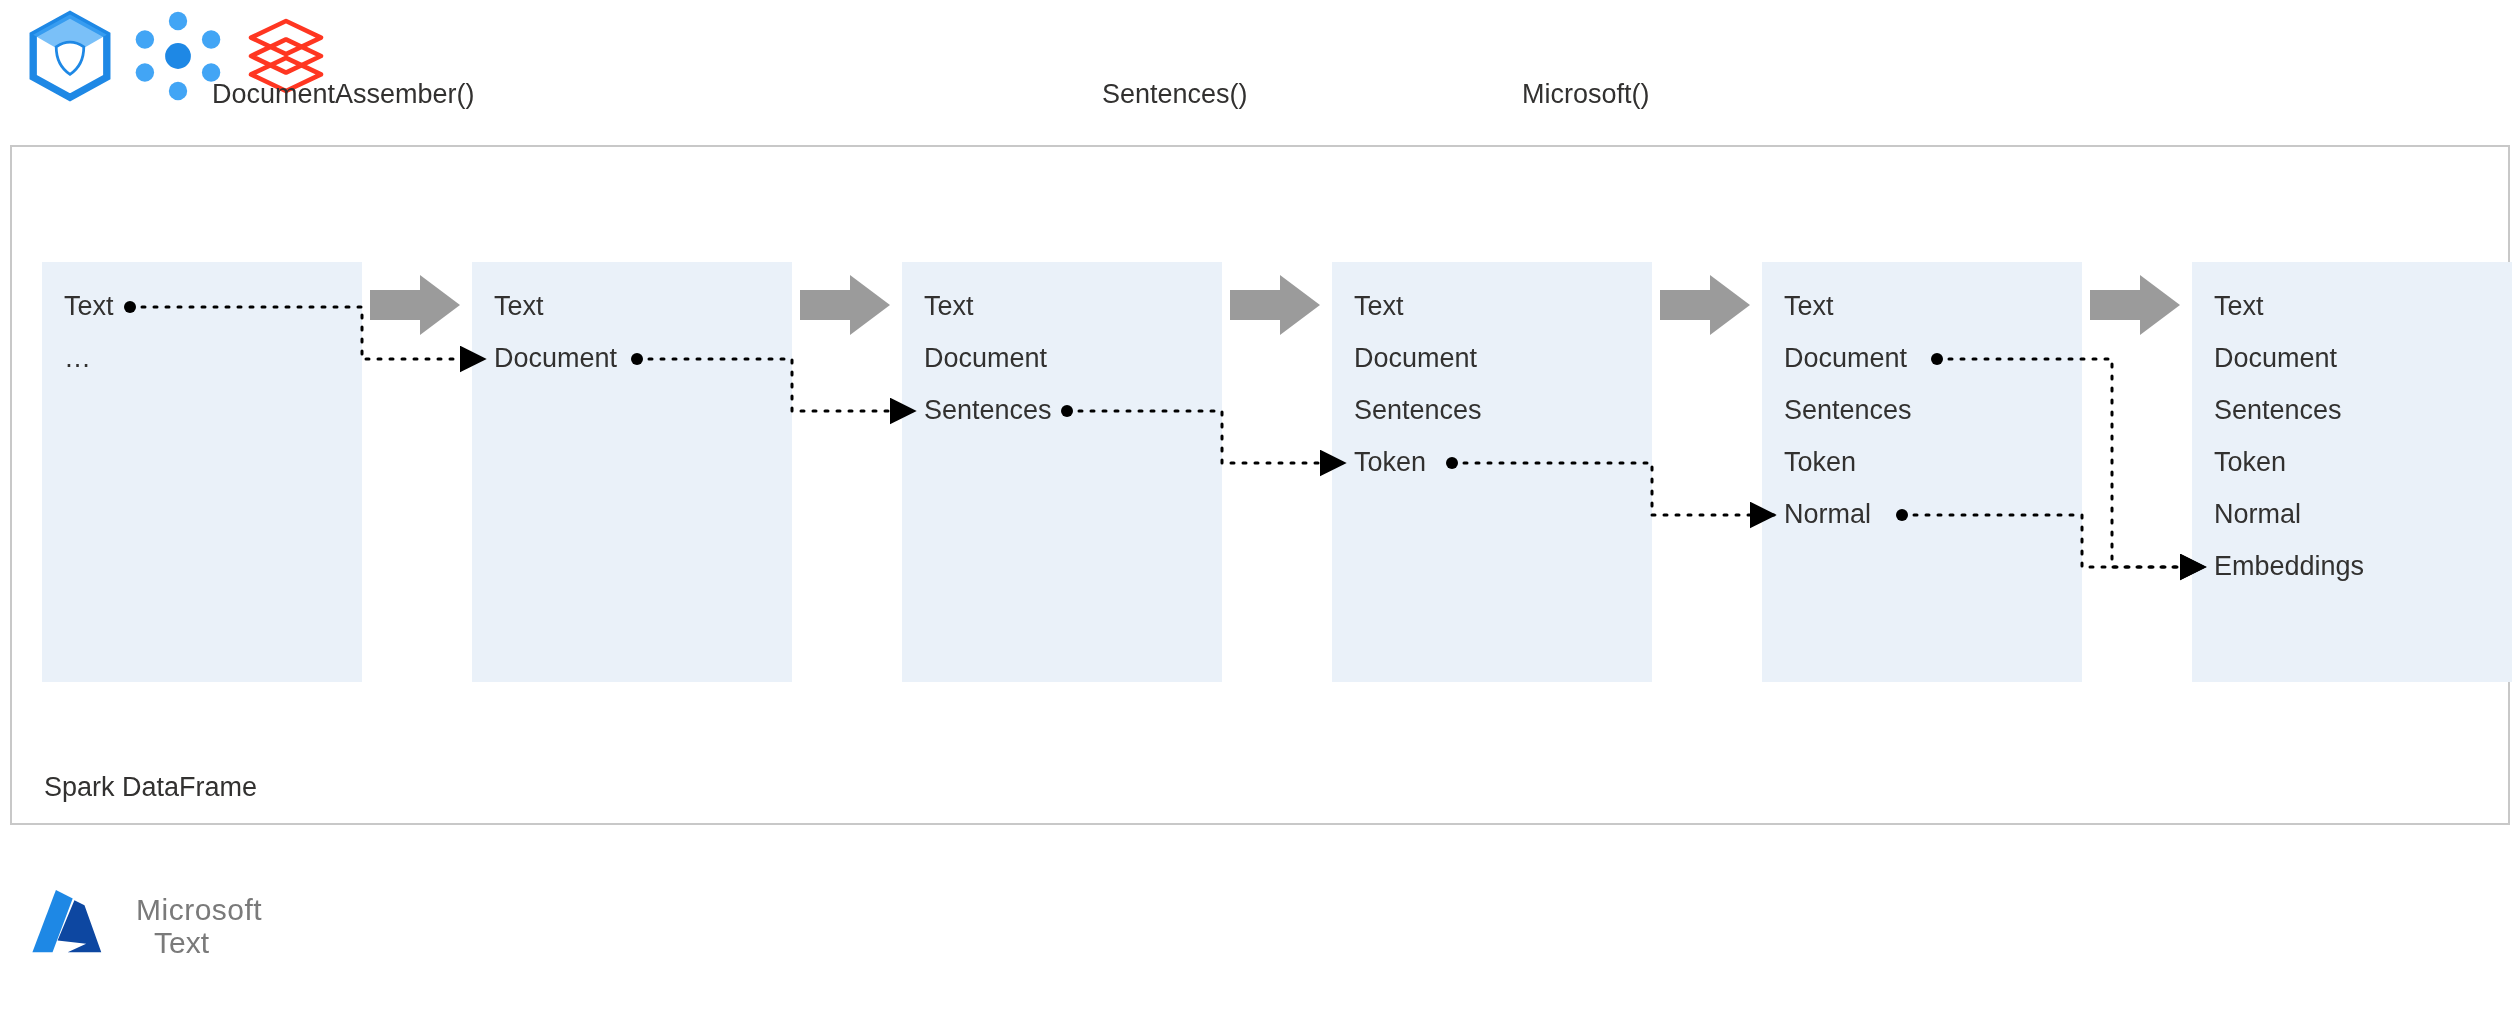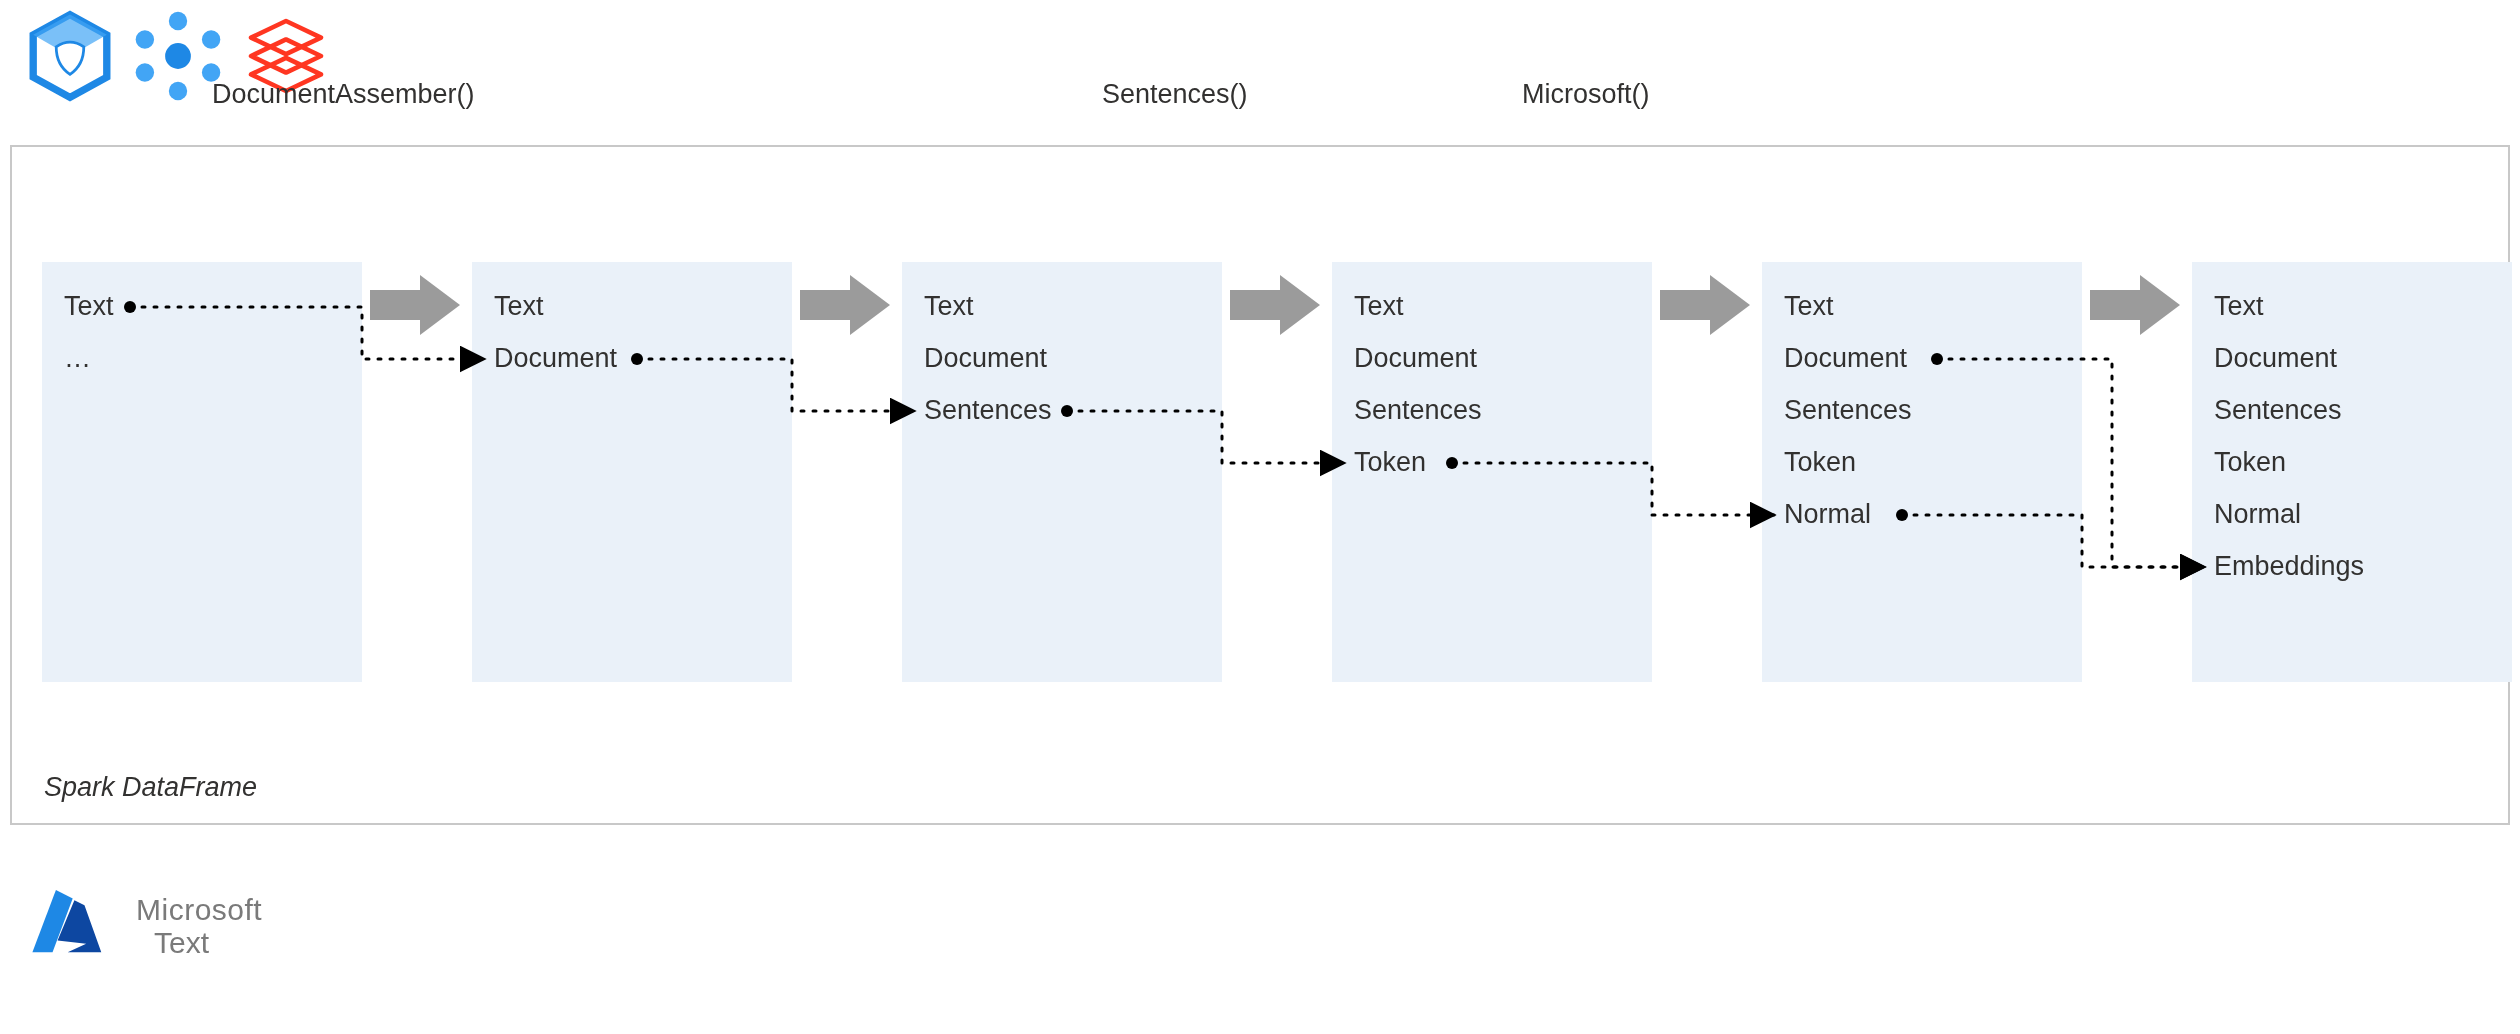--- a/index.html
+++ b/index.html
@@ -30,21 +30,20 @@
     top: 145px;
     left: 10px;
     width: 2500px;
     height: 680px;
     border: 2px solid #c8c8c8;
   }
   .frame-label {
     position: absolute;
     left: 32px;
     bottom: 20px;
-    font-style: italic;
   }
 
   
   .stage {
     position: absolute;
     top: 115px;
     width: 320px;
     height: 420px;
     background: #eaf1f9;
   }

